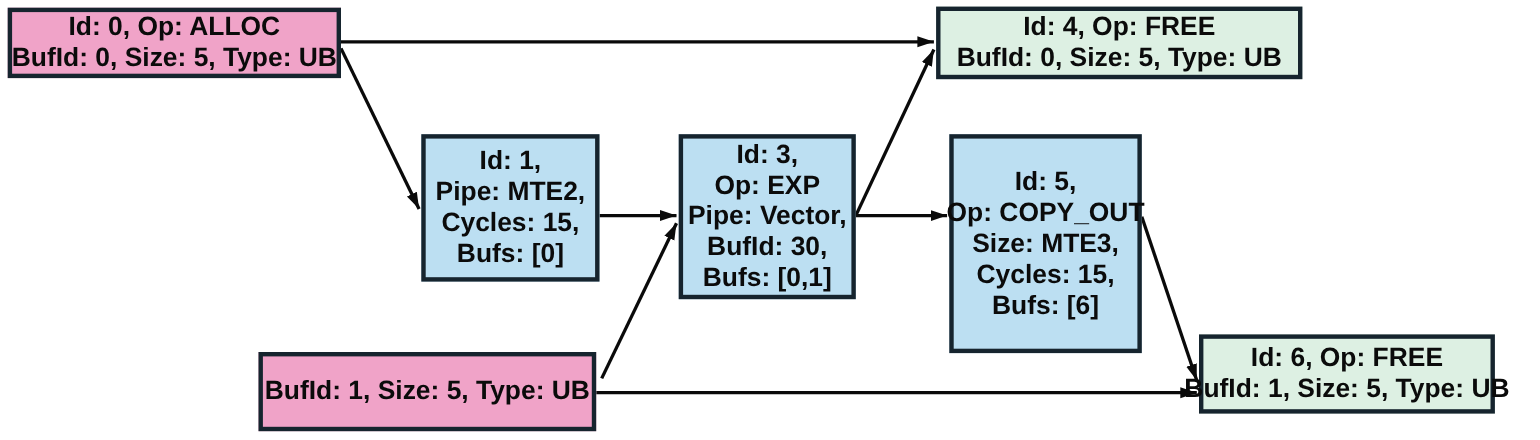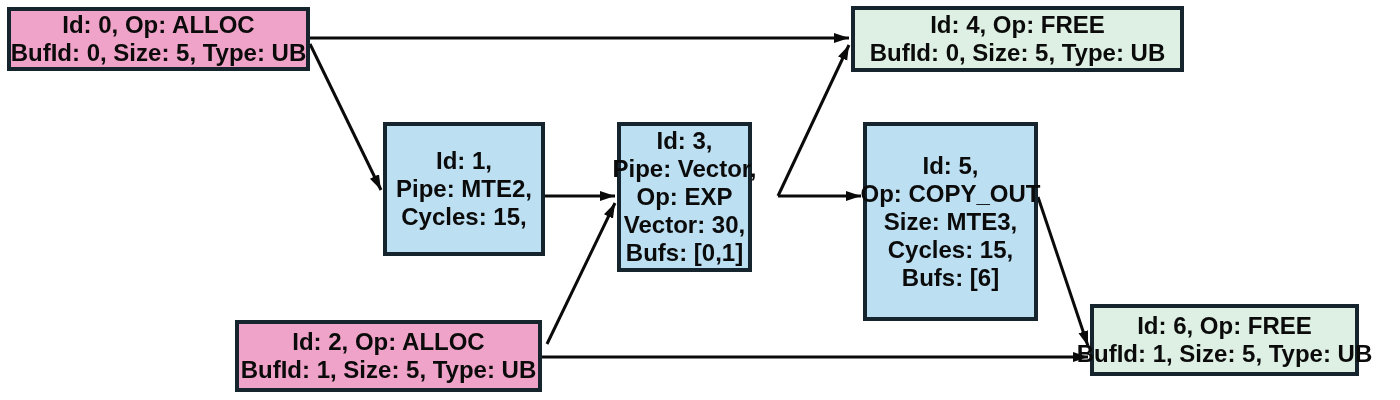--- a/index.html
+++ b/index.html
@@ -42,21 +42,21 @@
     line-height: 28px;
     white-space: nowrap;
   }
   .node-alloc   { background: #f0a3c8; }
   .node-free    { background: #ddf0e3; }
   .node-compute { background: #bcdff2; }
 
   #node-0 { left: 7px;    top: 7px;   width: 303px; height: 64px; }
   #node-4 { left: 851px;  top: 6px;   width: 333px; height: 66px; }
   #node-1 { left: 383px;  top: 122px; width: 162px; height: 134px; }
-  #node-3 { left: 617px;  top: 122px; width: 135px; height: 150px; }
+  #node-3 { left: 617px;  top: 122px; width: 161px; height: 150px; }
   #node-5 { left: 863px;  top: 122px; width: 175px; height: 199px; }
   #node-2 { left: 235px;  top: 320px; width: 307px; height: 72px; }
   #node-6 { left: 1090px; top: 304px; width: 269px; height: 72px; }
 </style>
 </head>
 <body>
 
 <div class="canvas">
 
   <svg class="edges-layer" viewBox="0 0 1400 400" xmlns="http://www.w3.org/2000/svg">
@@ -82,40 +82,40 @@
 
   <div id="node-4" class="node node-free">
     <span>Id: 4, Op: FREE</span>
     <span>BufId: 0, Size: 5, Type: UB</span>
   </div>
 
   <div id="node-1" class="node node-compute">
     <span>Id: 1,</span>
     <span>Pipe: MTE2,</span>
     <span>Cycles: 15,</span>
+    <span>Bufs: [0]</span>
   </div>
 
   <div id="node-3" class="node node-compute">
     <span>Id: 3,</span>
+    <span>Op: EXP</span>
     <span>Pipe: Vector,</span>
-    <span>Op: EXP</span>
-    <span>Vector: 30,</span>
+    <span>BufId: 30,</span>
     <span>Bufs: [0,1]</span>
   </div>
 
   <div id="node-5" class="node node-compute">
     <span>Id: 5,</span>
     <span>Op: COPY_OUT</span>
     <span>Size: MTE3,</span>
     <span>Cycles: 15,</span>
     <span>Bufs: [6]</span>
   </div>
 
   <div id="node-2" class="node node-alloc">
-    <span>Id: 2, Op: ALLOC</span>
     <span>BufId: 1, Size: 5, Type: UB</span>
   </div>
 
   <div id="node-6" class="node node-free">
     <span>Id: 6, Op: FREE</span>
     <span>BufId: 1, Size: 5, Type: UB</span>
   </div>
 
 </div>
 

